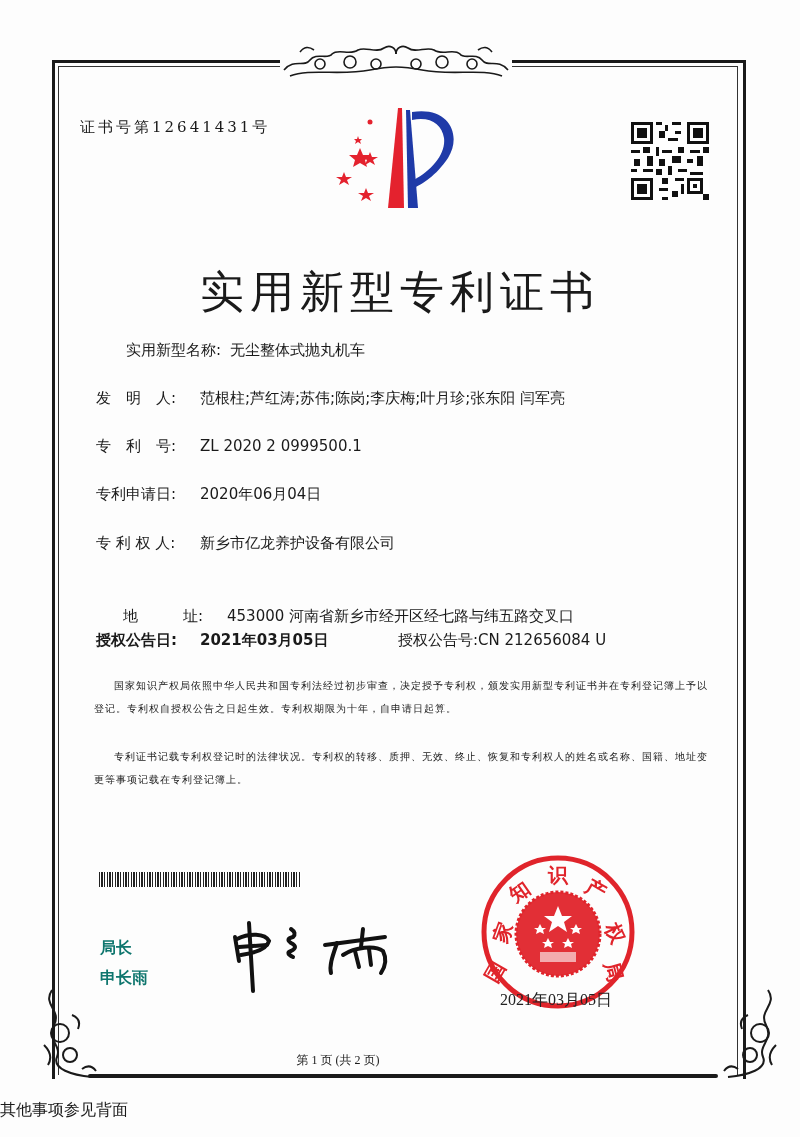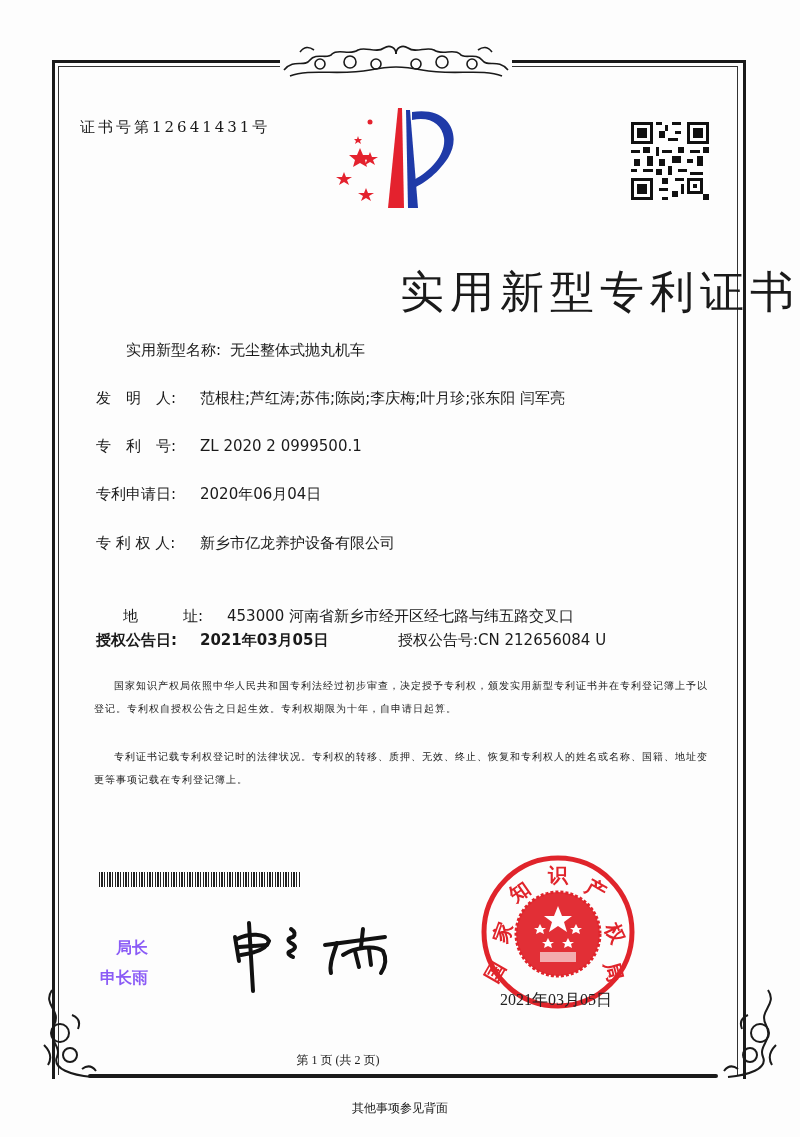--- a/index.html
+++ b/index.html
@@ -32,21 +32,21 @@
   .corner-ornament.right { left: 718px; top: 985px; transform: scaleX(-1); }
 
   .cert-no {
     position: absolute; left: 80px; top: 118px;
     font-size: 15px; letter-spacing: 3px;
   }
   .logo { position: absolute; left: 330px; top: 100px; width: 130px; height: 110px; }
   .qr { position: absolute; left: 631px; top: 122px; width: 78px; height: 78px; }
 
   .title {
-    position: absolute; left: 0; width: 800px; top: 234px; text-align: right;
+    position: absolute; left: 0; width: 800px; top: 234px; text-align: center;
     font-size: 44px; letter-spacing: 6px; font-weight: normal;
   }
 
   .field { position: absolute; left: 96px; font-size: 15px; line-height: 24px; font-family: "DejaVu Sans", "Liberation Sans", sans-serif; }
   .field .lbl { display: inline-block; width: 104px; letter-spacing: 0; }
   .field .val { display: inline-block; vertical-align: top; }
   .f-name { top: 338px; margin-left: 30px; }
   .f-inventor { top: 386px; }
   .f-inventor .val { width: 380px; }
   .f-patent { top: 434px; }
@@ -59,28 +59,28 @@
   .para {
     position: absolute; left: 94px; width: 616px; font-size: 10px; line-height: 23px;
     text-indent: 2em; letter-spacing: 1px; font-family: "DejaVu Serif", serif;
   }
   .para1 { top: 664px; }
   .para2 { top: 735px; }
 
   .barcode { position: absolute; left: 99px; top: 872px; width: 202px; height: 15px;
     background: repeating-linear-gradient(90deg, #222 0 1px, #fff 1px 2px, #222 2px 4px, #fff 4px 5px, #222 5px 6px, #fff 6px 8px);
   }
-  .director { position: absolute; left: 100px; top: 933px; font-size: 16px; line-height: 30px; font-family: "DejaVu Sans", sans-serif; font-weight: bold; color: #8b5cf6; text-align: right; }
+  .director { position: absolute; left: 100px; top: 933px; font-size: 16px; line-height: 30px; font-family: "DejaVu Sans", sans-serif; font-weight: bold; color: #0f766e; }
   .signature { position: absolute; left: 225px; top: 915px; width: 180px; height: 80px; }
 
   .seal { position: absolute; left: 478px; top: 852px; width: 160px; height: 160px; }
   .seal-date { position: absolute; left: 500px; top: 990px; font-size: 16px; color: #222; font-family: "Liberation Serif", serif; }
 
   .page-no { position: absolute; left: 0; width: 676px; top: 1052px; text-align: center; font-size: 12px; font-family: "Liberation Serif", serif; }
-  .footer-note { position: absolute; left: 0; width: 800px; top: 1100px; text-align: center; font-size: 12px; font-family: "DejaVu Serif", serif; }
+  .footer-note { position: absolute; left: 0; width: 800px; top: 1100px; text-align: left; font-size: 16px; font-family: "DejaVu Serif", serif; }
 </style>
 </head>
 <body>
 
 <div class="frame-outer"></div>
 <div class="frame-inner"></div>
 <div class="bottom-rule"></div>
 
 <svg class="top-ornament" viewBox="0 0 232 42">
   <g fill="none" stroke="#1a1a1a" stroke-width="1.6">

